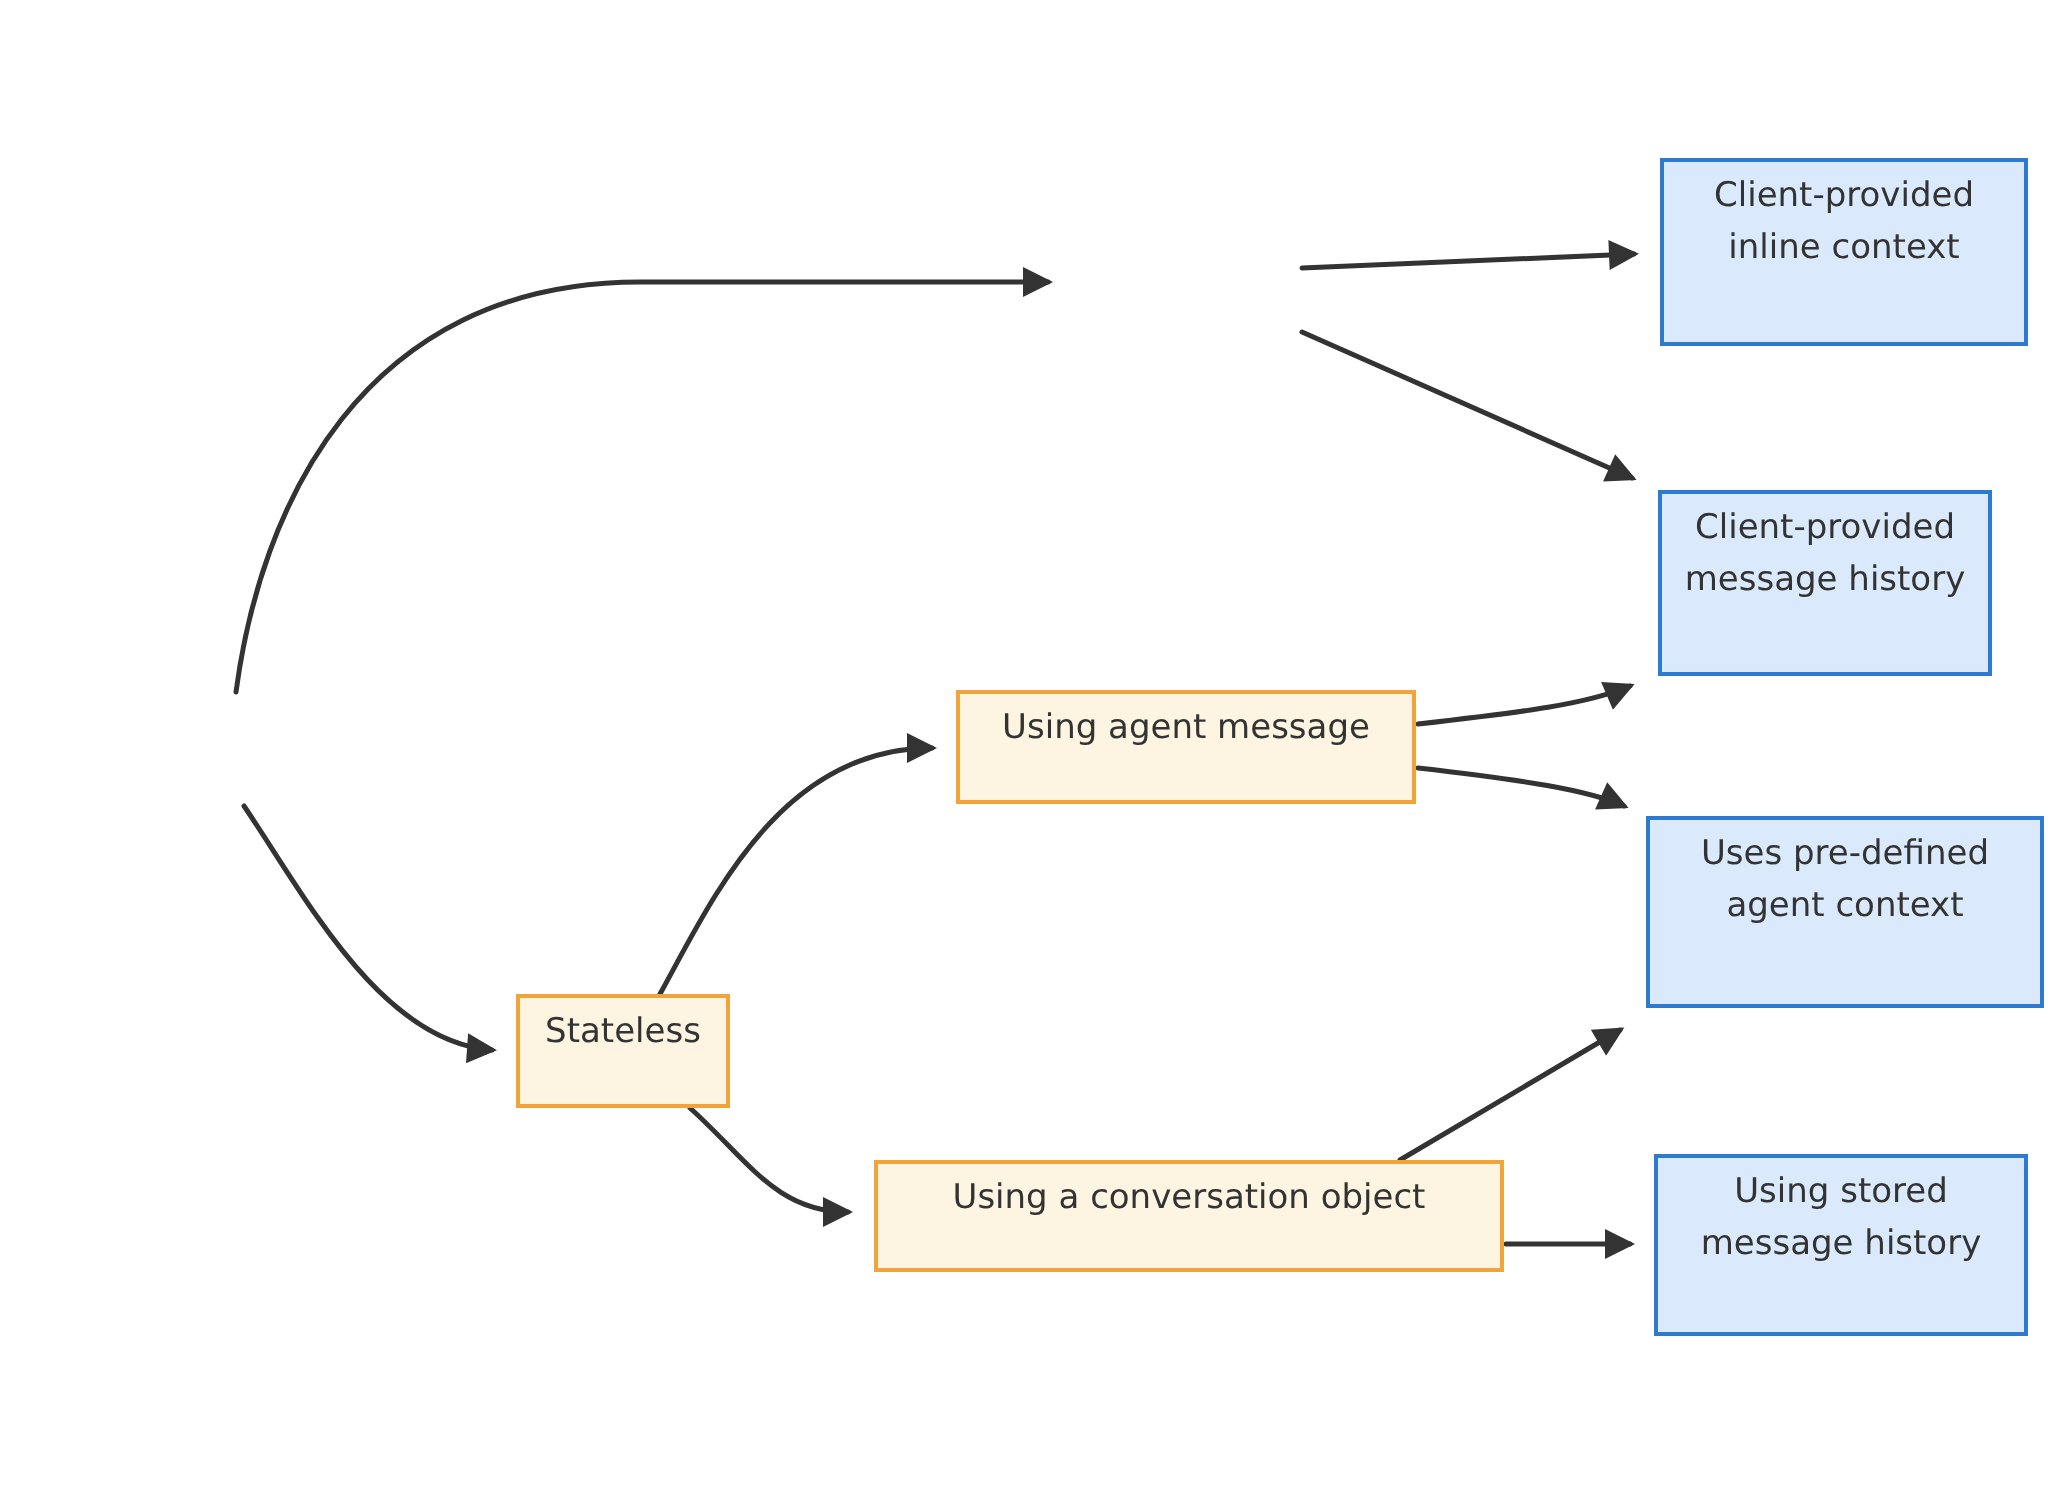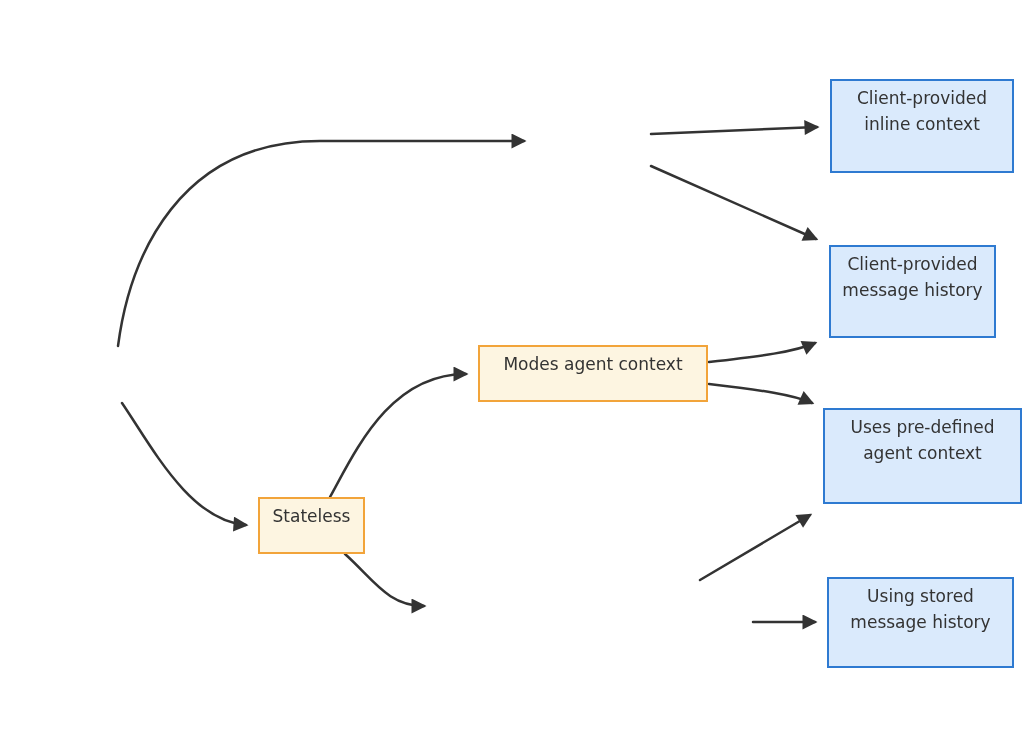--- a/index.html
+++ b/index.html
@@ -85,23 +85,26 @@
     <path class="edge" d="M 753 622 L 815 622" marker-end="url(#arrowhead)"></path>
   </svg>
 
 
 
   <div class="node branch" style="left:258px; top:497px; width:107px; height:57px;">
     <span>Stateless</span>
   </div>
 
   <div class="node branch" style="left:478px; top:345px; width:230px; height:57px;">
-    <span>Modes agent context</span>
+    <span>Using agent message</span>
   </div>
 
+  <div class="node branch" style="left:437px; top:580px; width:315px; height:56px;">
+    <span>Using a conversation object</span>
+  </div>
 
   <div class="node leaf" style="left:830px; top:79px; width:184px; height:94px;">
     <span>Client-provided inline context</span>
   </div>
 
   <div class="node leaf" style="left:829px; top:245px; width:167px; height:93px;">
     <span>Client-provided message history</span>
   </div>
 
   <div class="node leaf" style="left:823px; top:408px; width:199px; height:96px;">

